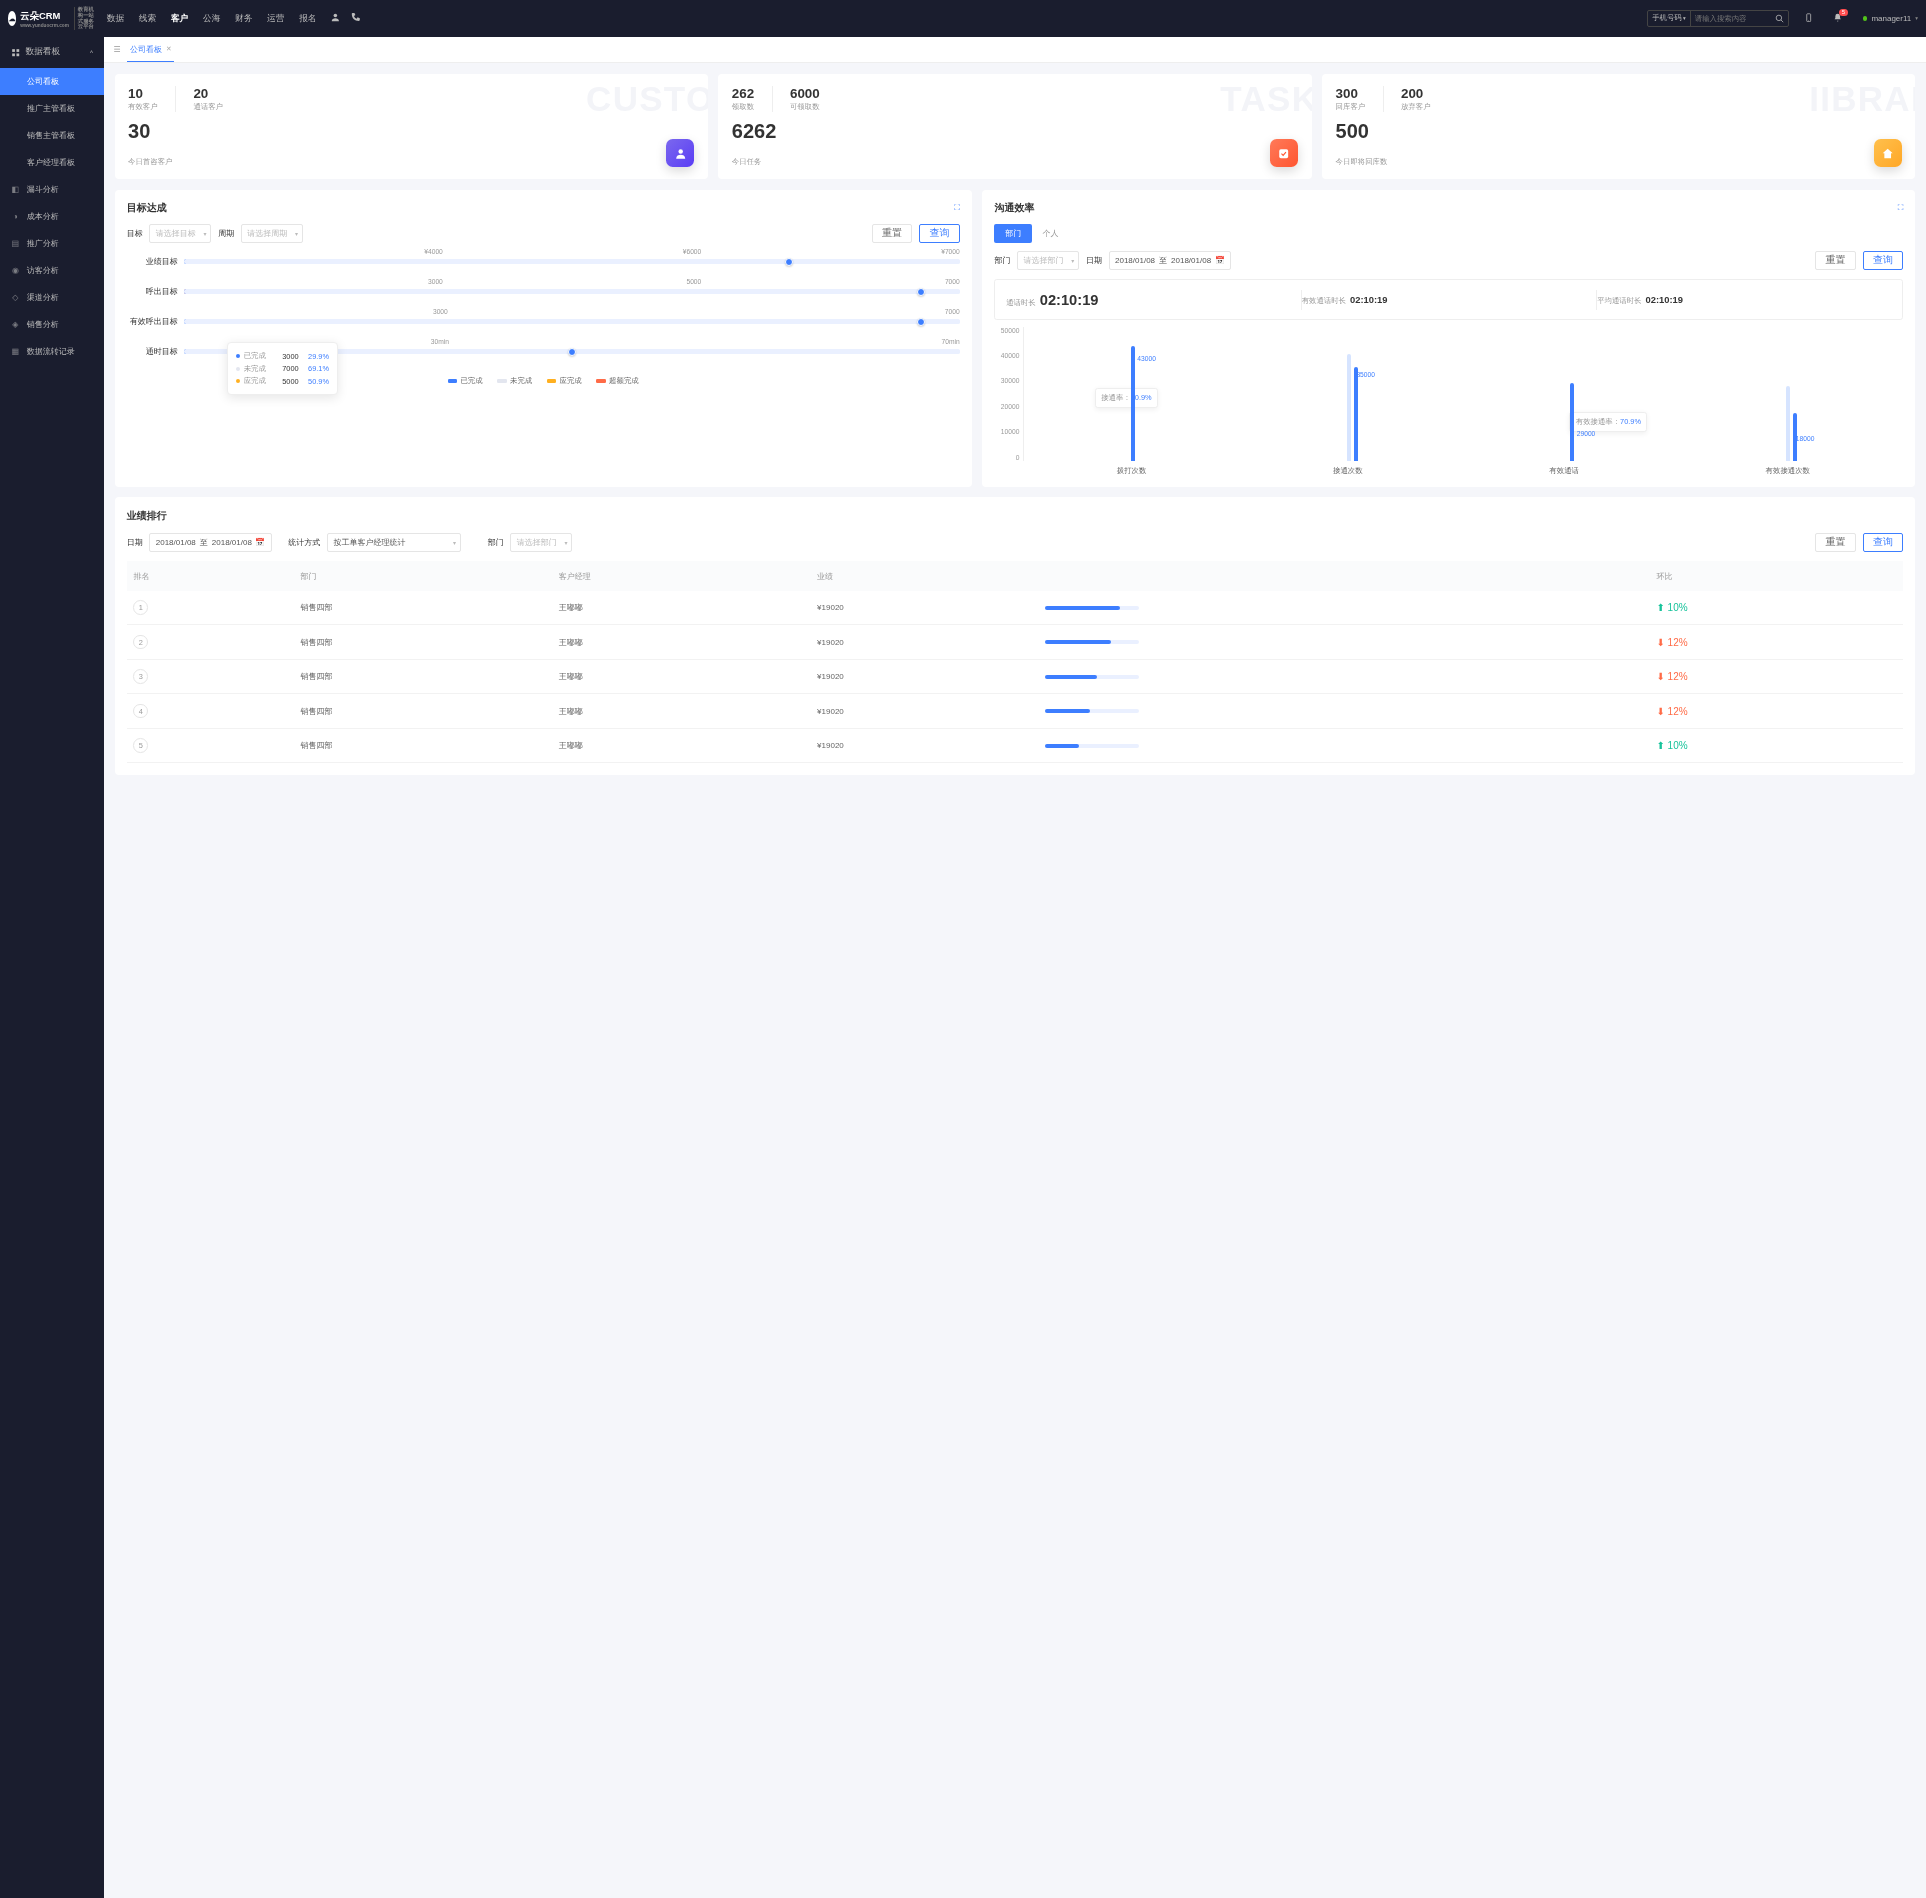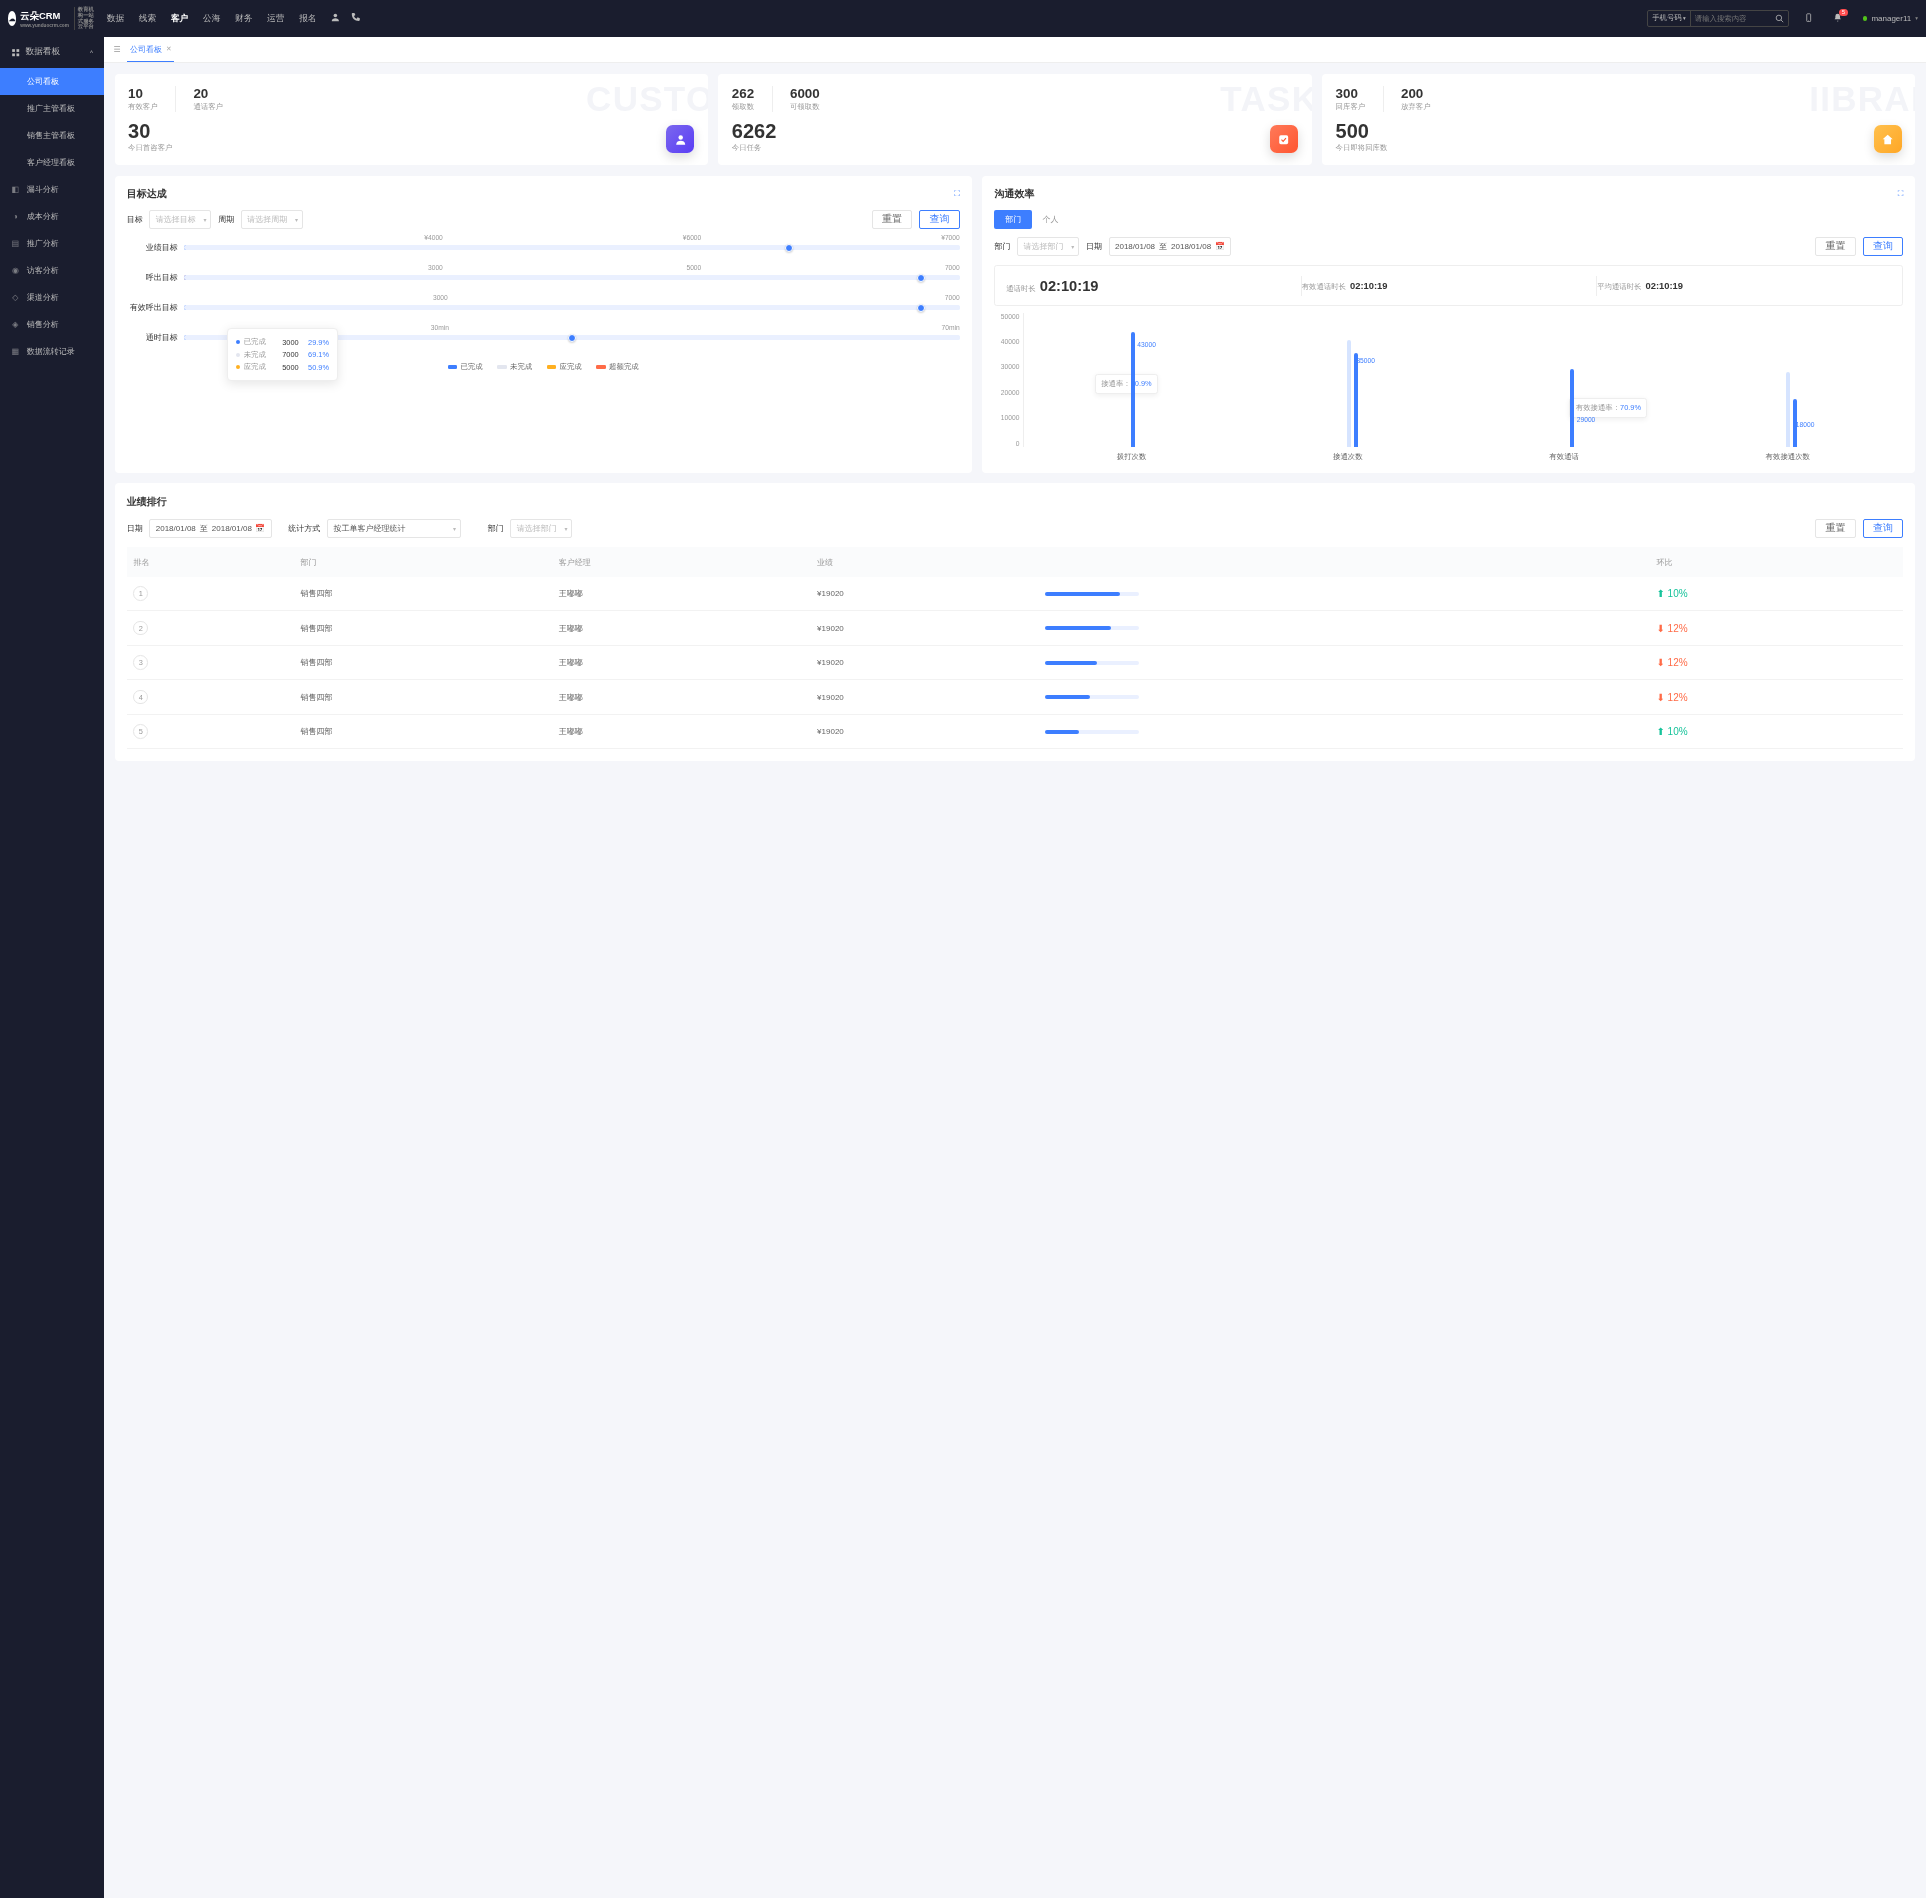--- a/index.html
+++ b/index.html
@@ -38,21 +38,21 @@
 .content { padding:10.7px; display:flex; flex-direction:column; gap:10.7px;}
 .stat-row { display:flex; gap:10.7px; }
 .stat-card { flex:1; background:#fff; border-radius:4px; padding:12px 13.4px; position:relative; overflow:hidden;}
 .stat-card .bgword { position:absolute; right:-6.7px; top:5.4px; font-size:35px; font-weight:800; color:#f3f4f8; letter-spacing:1.3px; pointer-events:none;}
 .stat-pair { display:flex; gap:17.4px; margin-bottom:8px;}
 .stat-pair .sp .num { font-size:13.4px; font-weight:700; color:#333;}
 .stat-pair .sp .lab { font-size:7.4px; color:#999; margin-top:1.3px;}
 .stat-pair .div { border-left:0.7px solid #eee;}
 .stat-main { display:flex; align-items:flex-end; justify-content:space-between; margin-top:6.7px;}
 .stat-main .big { font-size:20px; font-weight:700; color:#333;}
-.stat-main .biglab { font-size:7.4px; color:#999; margin-top:0;}
+.stat-main .biglab { font-size:7.4px; color:#999; margin-top:14px;}
 .stat-ico { width:28px; height:28px; border-radius:6.7px; display:flex; align-items:center; justify-content:center; box-shadow:0 4px 10.7px rgba(0,0,0,0.15);}
 .ico-purple{background:linear-gradient(135deg,#7b68ee,#5a3df5);} 
 .ico-red{background:linear-gradient(135deg,#ff7a59,#ff5530);} 
 .ico-yellow{background:linear-gradient(135deg,#ffc04d,#ffa726);}
 .two-col { display:flex; gap:10.7px;}
 .panel { background:#fff; border-radius:4px; padding:10.7px 12px;}
 .panel.left{ flex:1.1;} .panel.right{ flex:1.2;}
 .panel-head { display:flex; align-items:center; justify-content:space-between; margin-bottom:9px;}
 .panel-title { font-size:10px; font-weight:600; color:#333;}
 .expand { color:#3d7eff; font-size:8px;}

